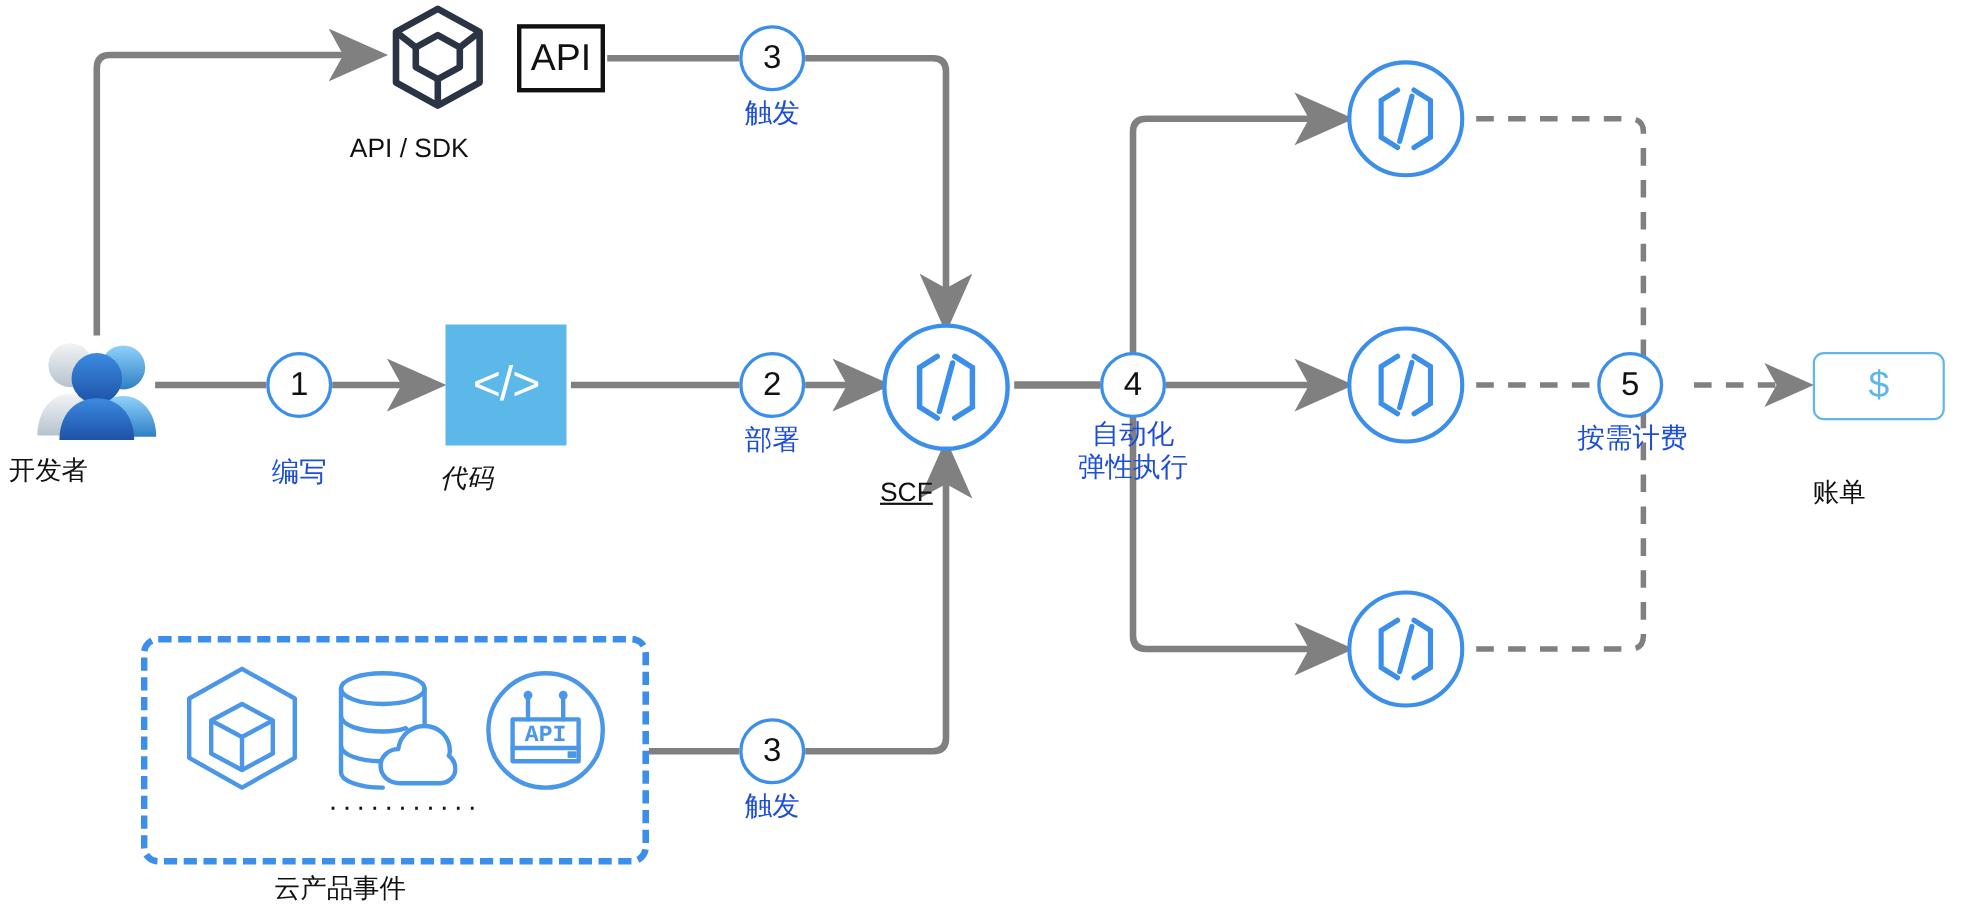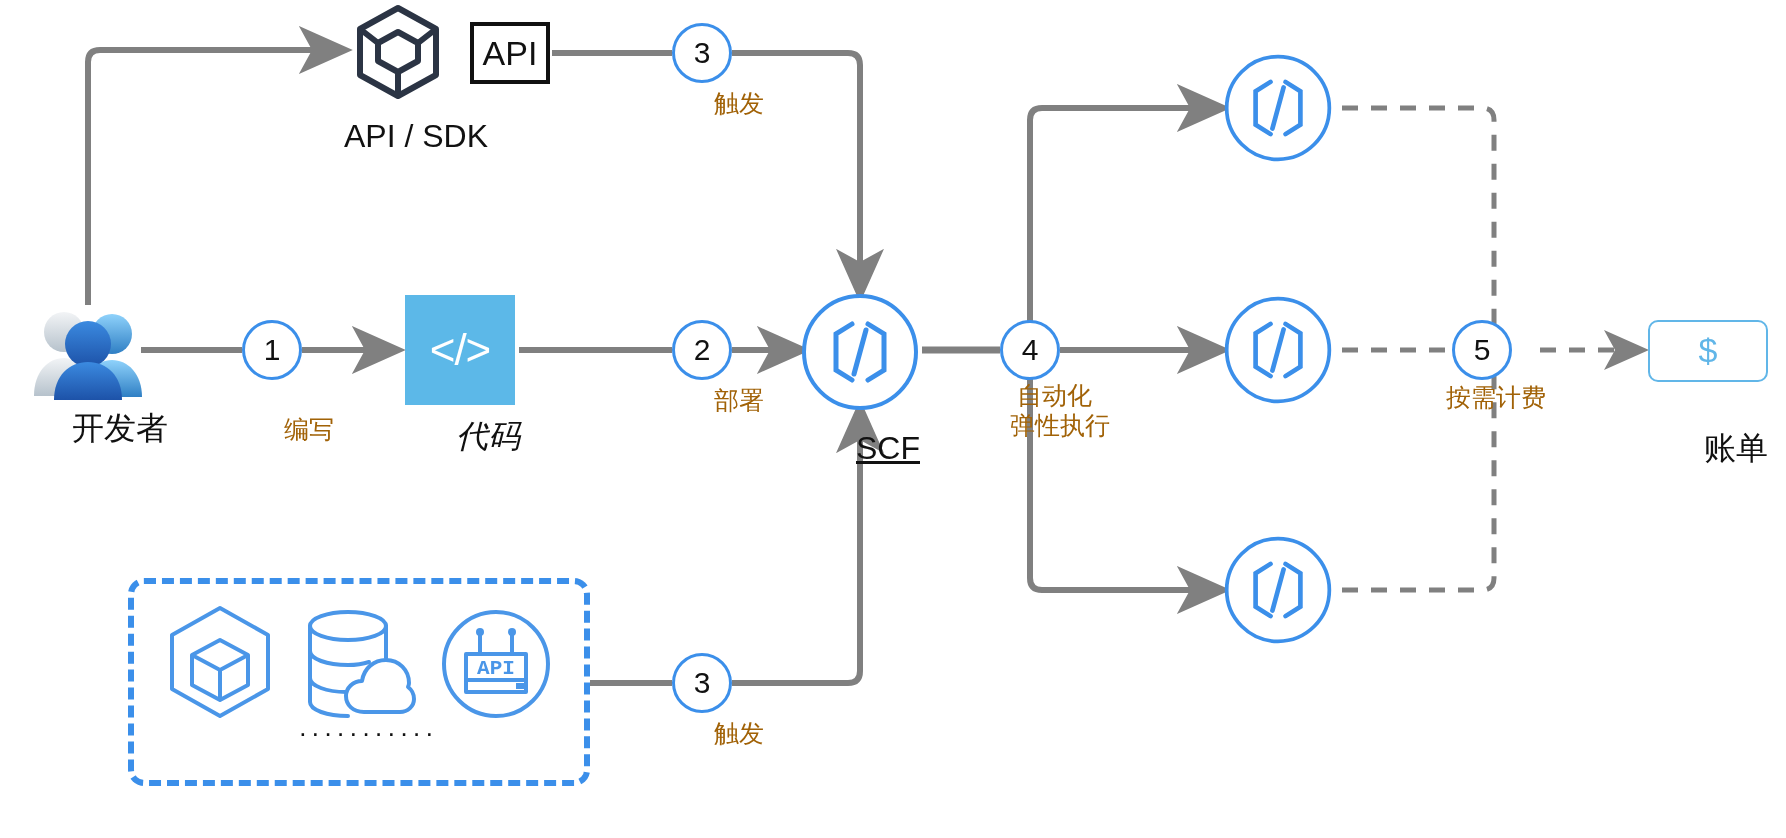--- a/index.html
+++ b/index.html
@@ -21,30 +21,30 @@
     position: absolute;
     left: 0; top: 0;
     width: 1786px;
     height: 838px;
   }
   .node {
     position: absolute;
   }
   .caption {
     position: absolute;
-    text-align: right;
+    text-align: left;
     color: #111111;
-    font-size: 32px;
+    font-size: 24px;
     line-height: 32px;
     white-space: nowrap;
   }
   .step-label {
     position: absolute;
-    text-align: right;
-    color: #a16207;
+    text-align: center;
+    color: #1d4ed8;
     font-size: 25px;
     line-height: 30px;
     white-space: nowrap;
   }
   .step-circle {
     position: absolute;
     width: 60px;
     height: 60px;
     border: 3.5px solid #3b8fea;
     border-radius: 50%;
@@ -257,20 +257,21 @@
         <path d="M42,48 L42,28 M74,48 L74,28"></path>
       </g>
       <circle cx="42" cy="26" r="4" fill="#4a96e8"></circle>
       <circle cx="74" cy="26" r="4" fill="#4a96e8"></circle>
       <rect x="78" y="77" width="8" height="6" fill="#4a96e8"></rect>
       <text x="58" y="68" text-anchor="middle" fill="#4a96e8" font-family="Liberation Mono, monospace" font-size="21" font-weight="bold">API</text>
     </svg>
   </div>
 
   <div class="dots" style="left:298px; top:718px; width:140px; text-align:center;">···········</div>
+  <div class="caption" style="left:249px; top:792px; width:220px;">云产品事件</div>
 
   <div class="step-circle" style="left:672px; top:653px;">3</div>
   <div class="step-label" style="left:640px; top:718px; width:124px;">触发</div>
 
   <div class="step-circle" style="left:1000px; top:320px;">4</div>
   <div class="step-label" style="left:968px; top:380px; width:124px;">自动化</div>
   <div class="step-label" style="left:950px; top:410px; width:160px;">弹性执行</div>
 
   <div class="fn-circle" style="left:1222px; top:52px;">
     <svg width="112" height="112" viewBox="0 0 120 120">

